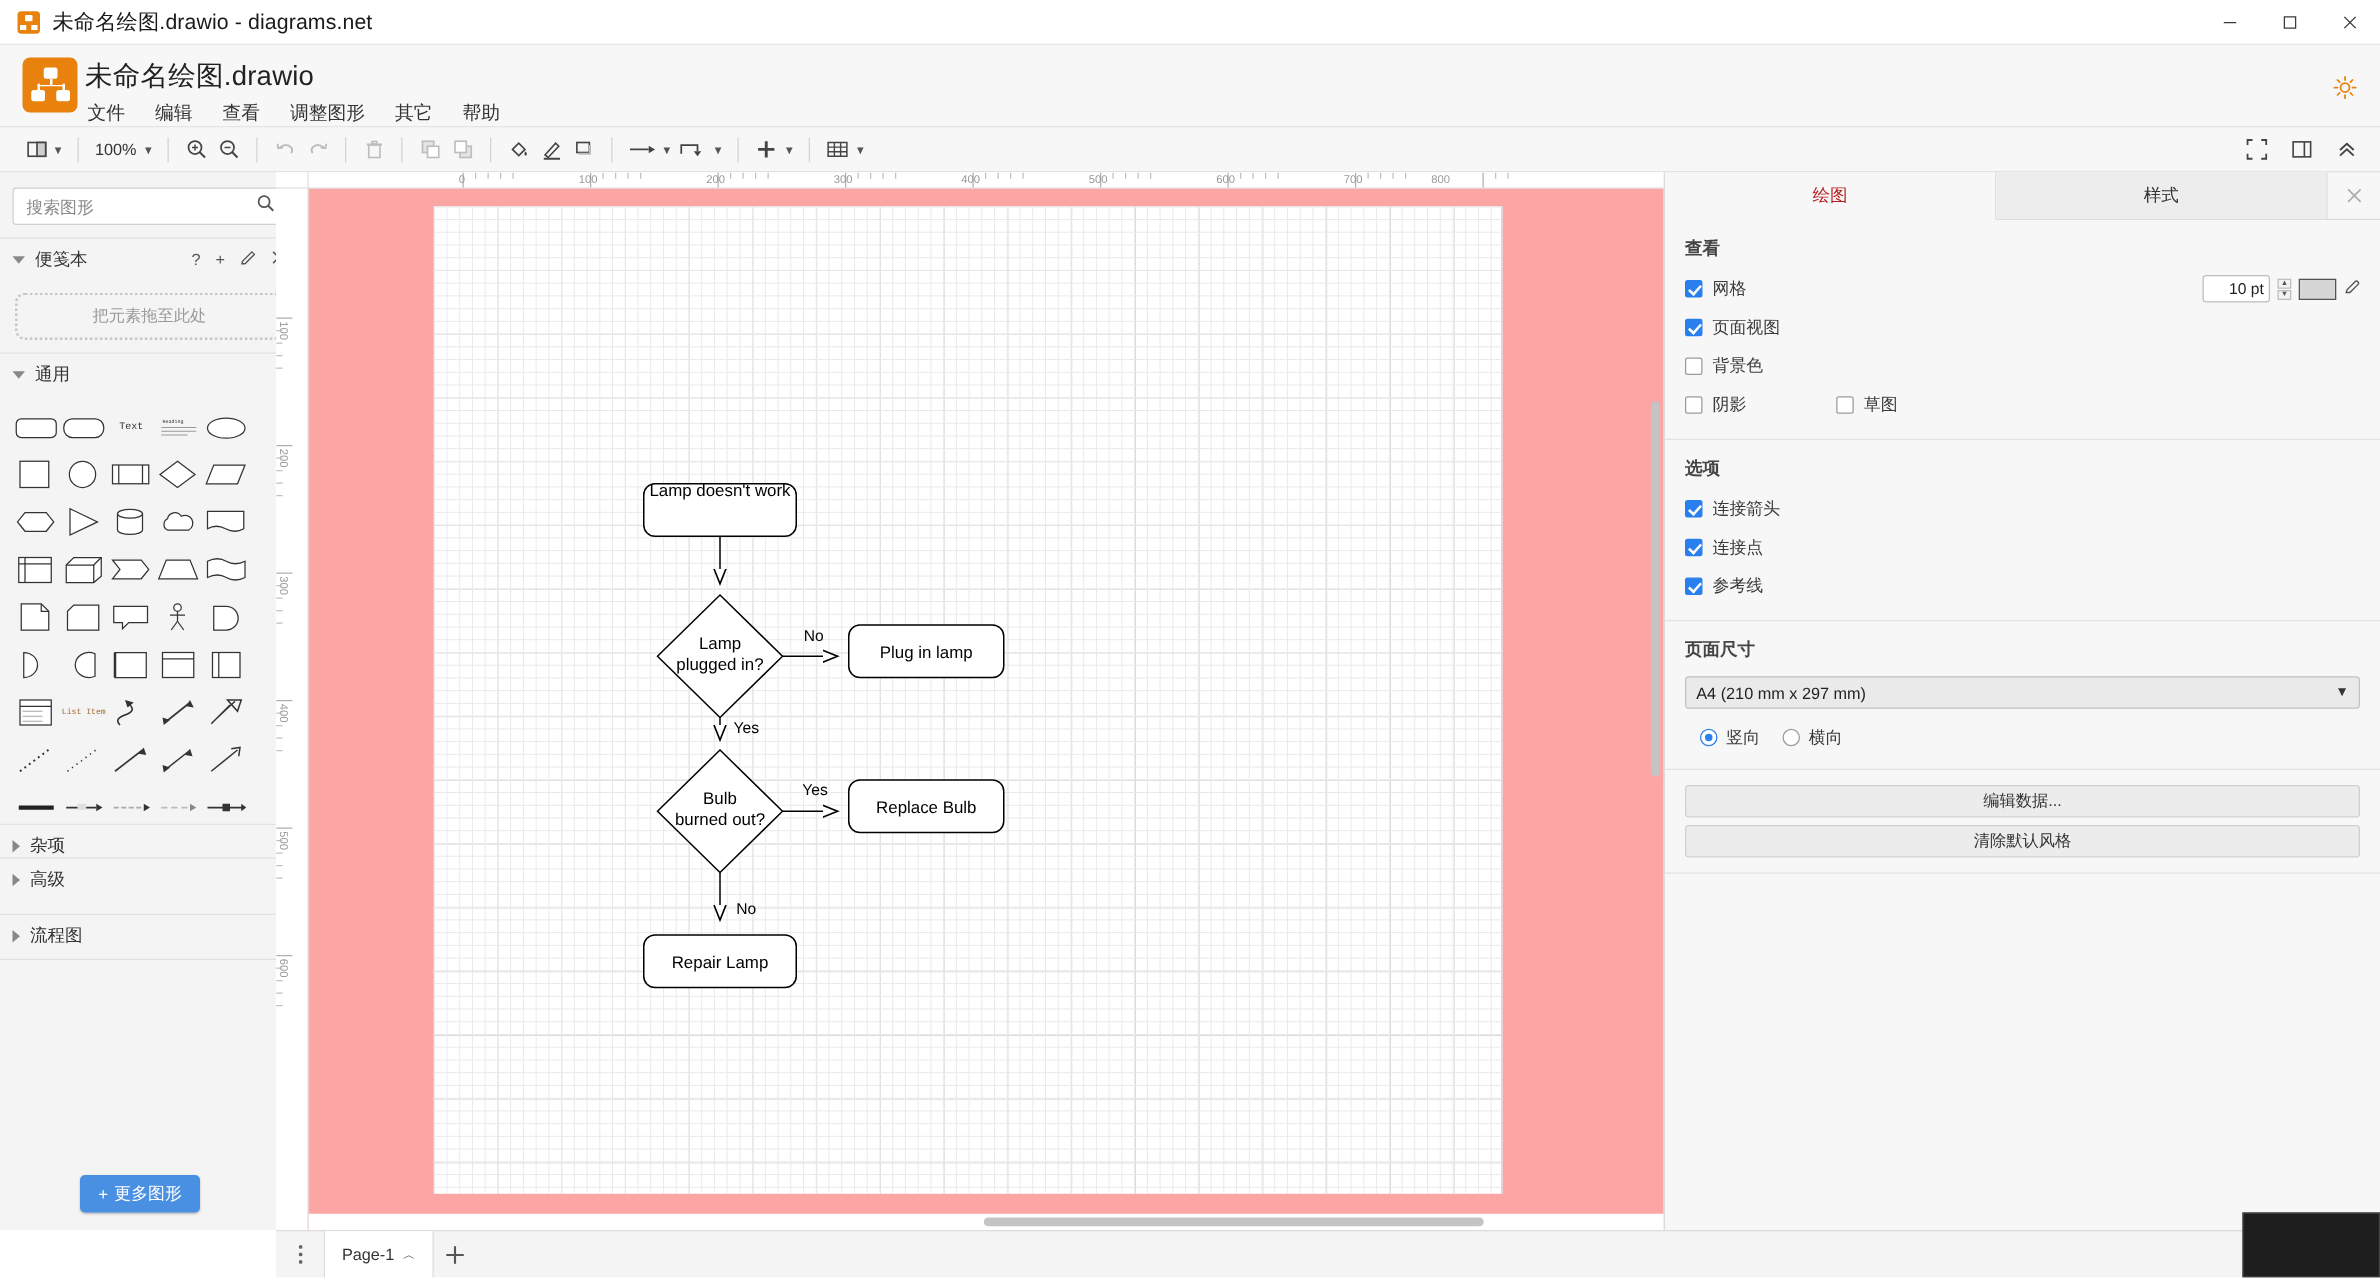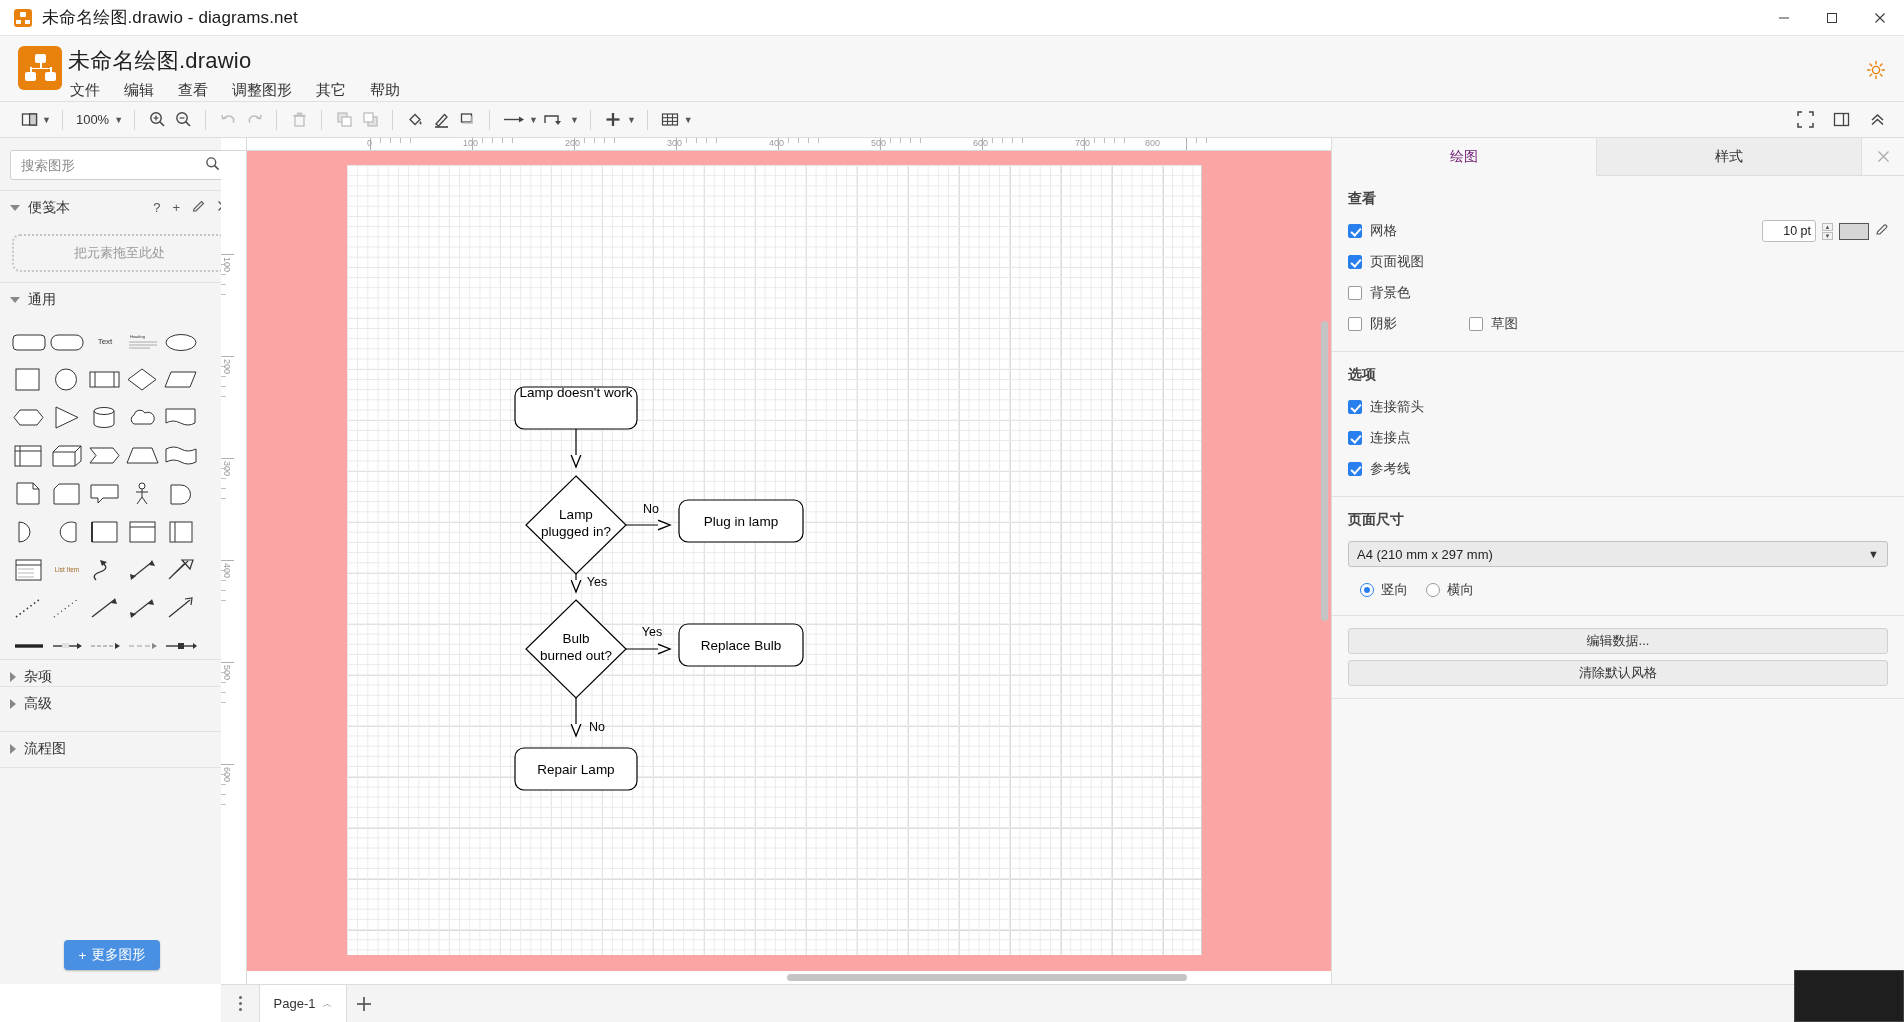--- a/index.html
+++ b/index.html
@@ -107,21 +107,21 @@
     border-top:1px solid #e2e2e2; font-size:14px; color:#333;
   }
   .tri { width:0;height:0; margin-right:8px; }
   .tri.down { border-left:5px solid transparent; border-right:5px solid transparent; border-top:6px solid #888; }
   .tri.right { border-top:5px solid transparent; border-bottom:5px solid transparent; border-left:6px solid #888; }
   .sect-actions { margin-left:auto; display:flex; gap:12px; color:#555; font-size:13px; align-items:center;}
   .scratch-drop {
     margin: 10px 12px; height:38px; border:2px dotted #c6c6c6; border-radius:8px;
     display:flex; align-items:center; justify-content:center; color:#9a9a9a; font-size:13px;
   }
-  .shape-grid { padding: 8px 6px 6px 10px; display:flex; flex-wrap:wrap; gap: 0; }
+  .shape-grid { padding: 8px 6px 6px 10px; display:flex; flex-wrap:wrap; gap: 0; font-family: Liberation Mono, monospace; }
   .shape-cell {
     width: 38px; height: 35px; display:flex; align-items:center; justify-content:center;
     margin: 0 0 3px 0;
   }
   .more-btn {
     position:absolute; left:64px; bottom:14px; width: 96px; height: 30px;
     background:#4a90e2; color:#fff; border-radius:4px; font-size:13.5px;
     display:flex; align-items:center; justify-content:center; gap:5px;
     box-shadow: 0 1px 2px rgba(0,0,0,.25);
   }
@@ -173,21 +173,21 @@
   
   .rightpanel {
     position:absolute; top:138px; left:1331px; width:573px; height:846px;
     background:#f7f7f7; border-left:1px solid #dcdcdc;
   }
   .fmt-tabs { display:flex; height:38px; border-bottom:1px solid #dcdcdc; position:relative;}
   .fmt-tab {
     flex:1; display:flex; align-items:center; justify-content:center;
     font-size:14px; color:#333; background:#ededed; border-right:1px solid #e0e0e0;
   }
-  .fmt-tab.active { background:#f7f7f7; color:#701a75; border-bottom:1px solid #f7f7f7; margin-bottom:-1px;}
+  .fmt-tab.active { background:#f7f7f7; color:#b91c1c; border-bottom:1px solid #f7f7f7; margin-bottom:-1px;}
   .fmt-close { width:42px; display:flex; align-items:center; justify-content:center; color:#aaa; font-size:17px;}
   .fmt-sect { padding: 14px 16px 14px 16px; border-bottom:1px solid #e2e2e2; }
   .fmt-title { font-size:14px; color:#444; font-weight:bold; margin-bottom:12px; }
   .fmt-row { display:flex; align-items:center; margin-bottom:9px; min-height:22px; }
   .cb {
     width:14px; height:14px; border:1px solid #9a9a9a; border-radius:2px; background:#fff;
     margin-right:8px; flex:0 0 auto; position:relative;
   }
   .cb.on { background:#2a7fee; border-color:#2a7fee; }
   .cb.on::after {

